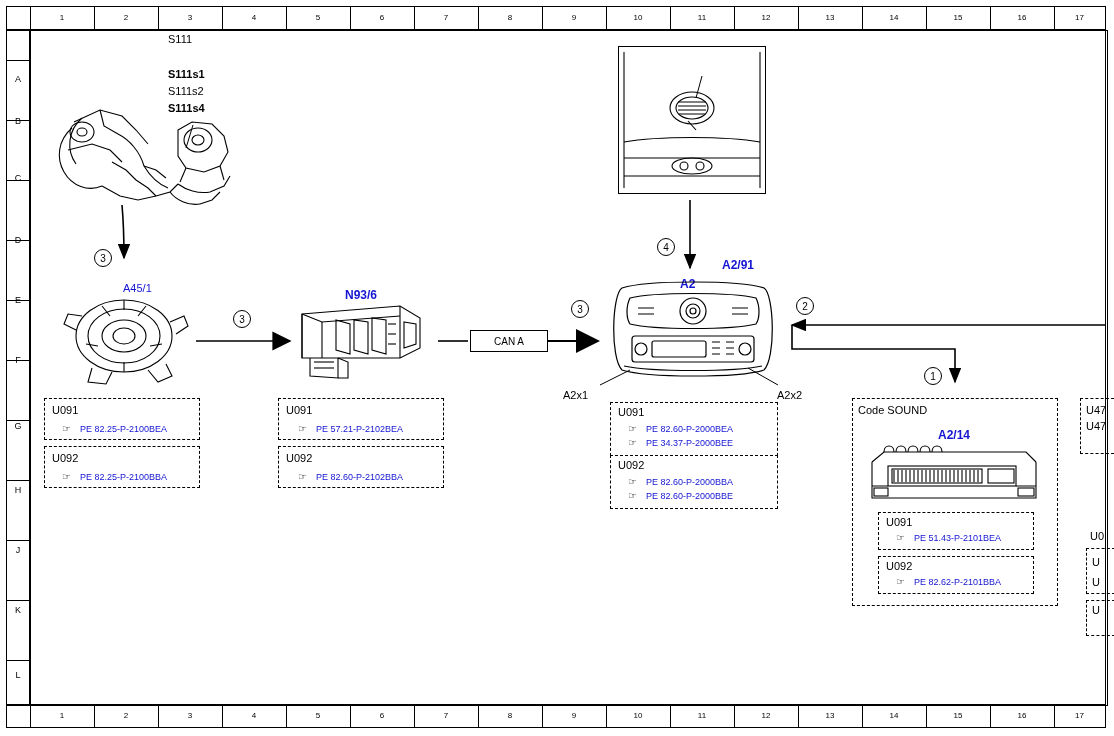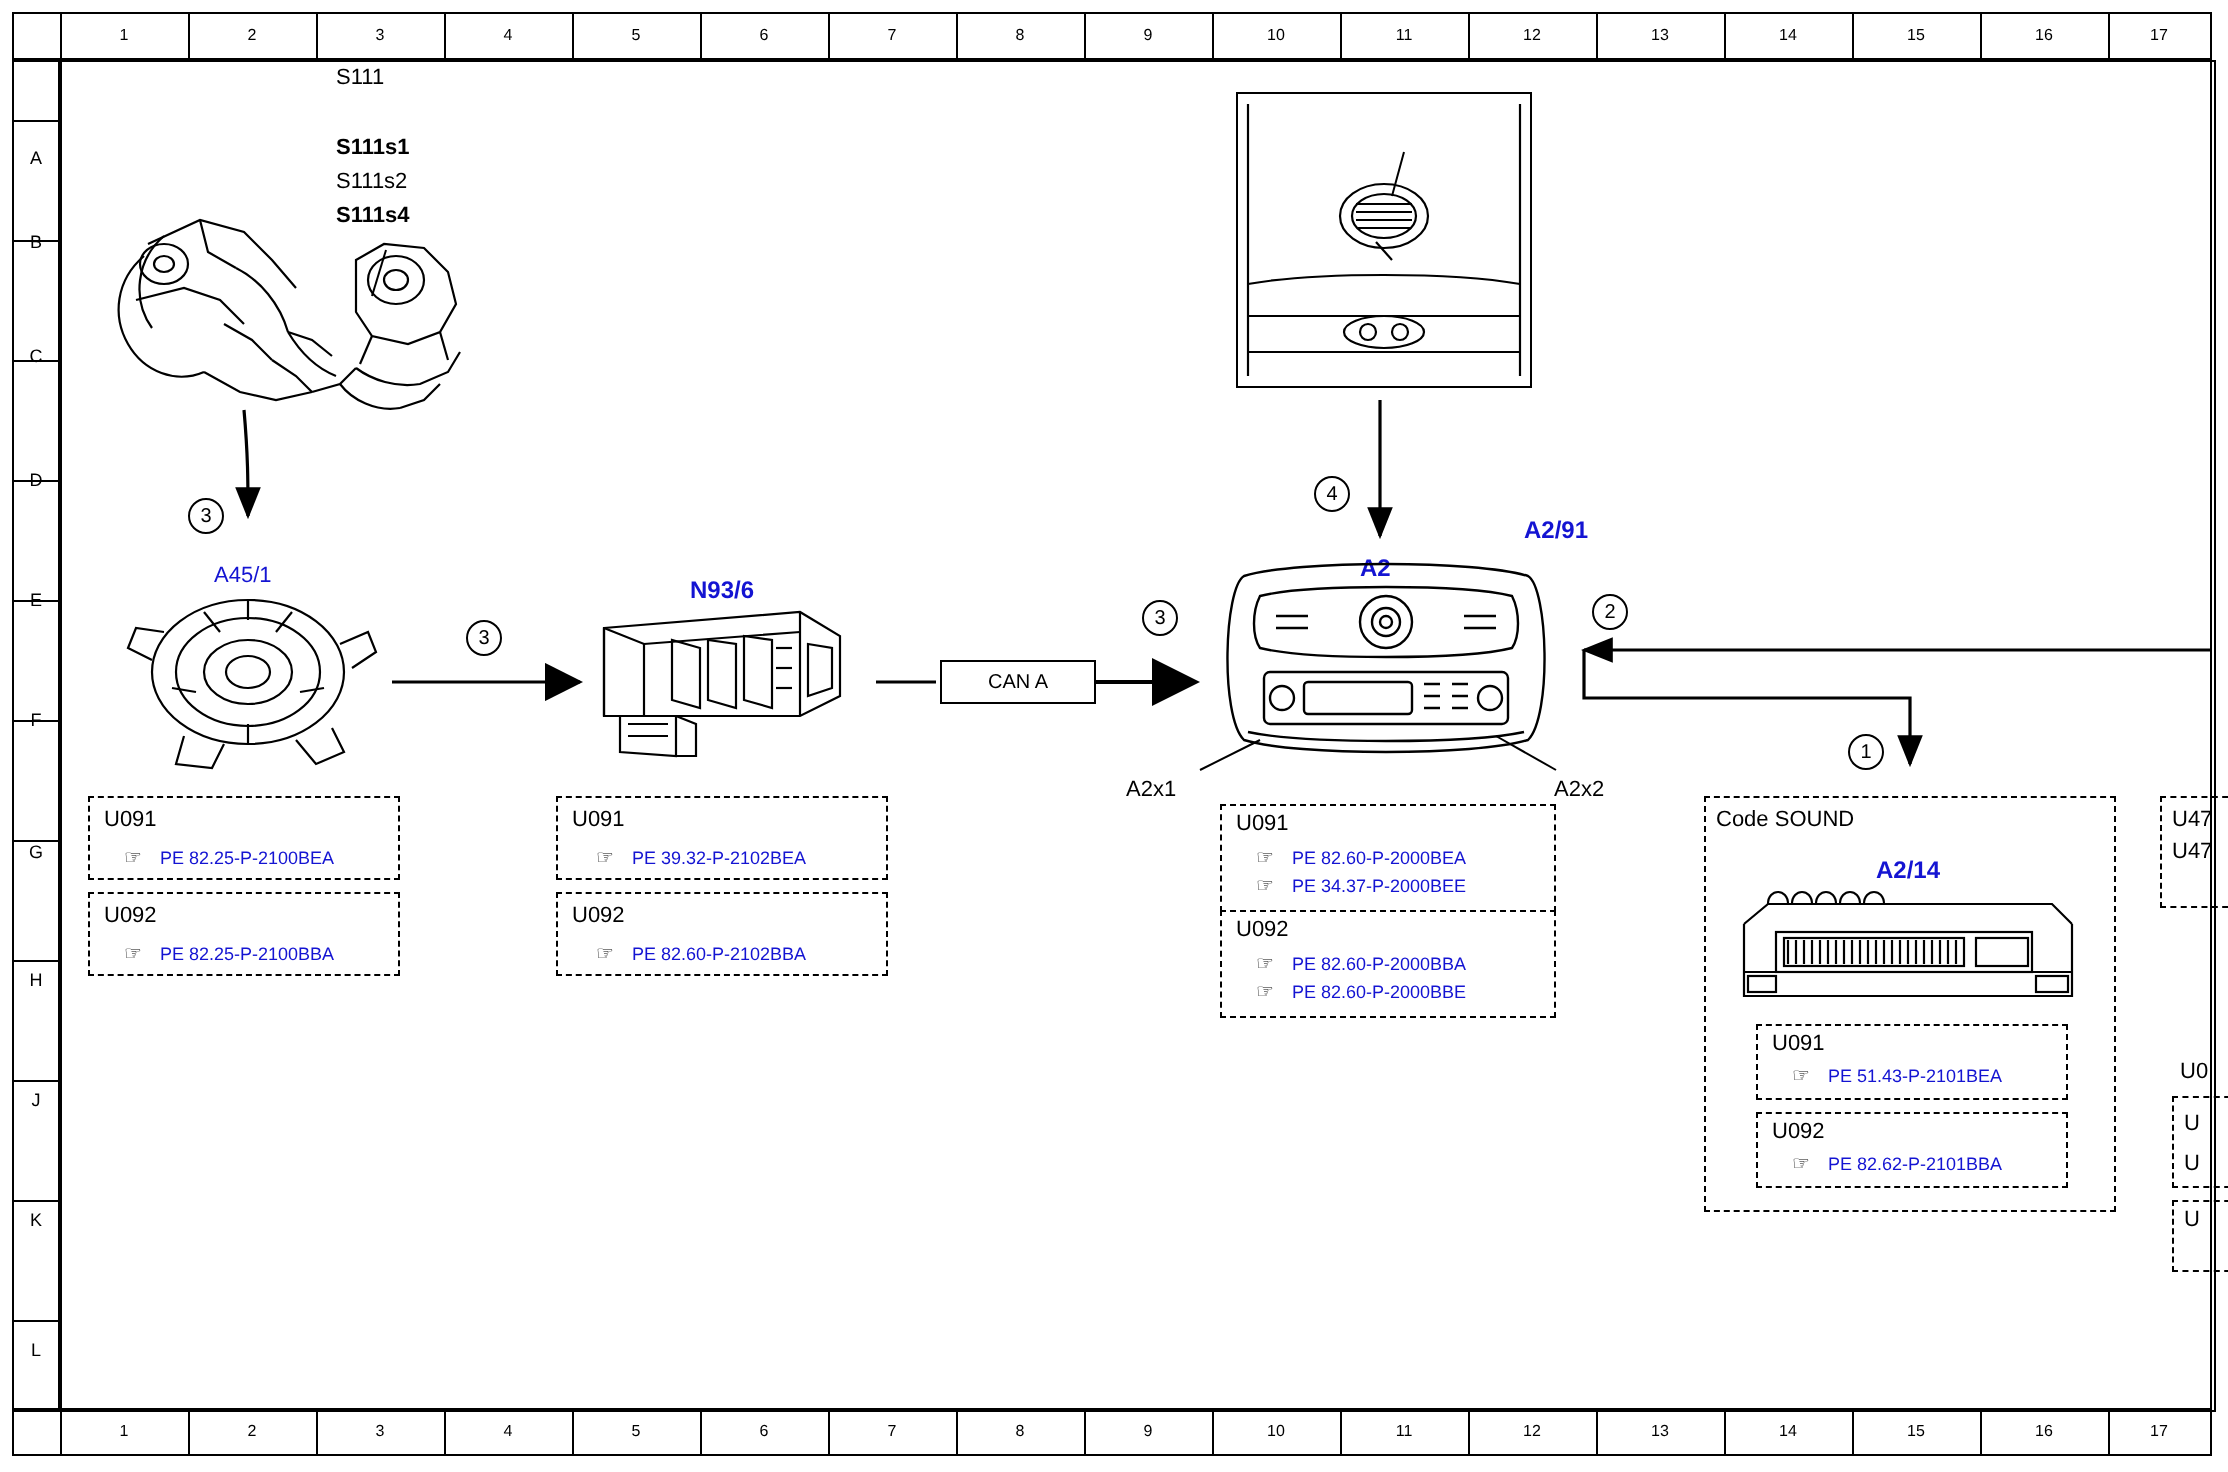--- a/index.html
+++ b/index.html
@@ -186,25 +186,25 @@
 
     <path d="M1105,325 L792,325" stroke="#000" stroke-width="1.6" fill="none" marker-end="url(#ah)"></path>
     <path d="M792,325 L792,349 L955,349 L955,382" stroke="#000" stroke-width="1.6" fill="none" marker-end="url(#ah)"></path>
   </svg>
 
   <div class="t" style="left:168px;top:33px;">S111</div>
   <div class="t bold" style="left:168px;top:68px;">S111s1</div>
   <div class="t" style="left:168px;top:85px;">S111s2</div>
   <div class="t bold" style="left:168px;top:102px;">S111s4</div>
 
-  <div class="t blue" style="left:107px;top:282px;">A45/1</div>
+  <div class="t blue" style="left:123px;top:282px;">A45/1</div>
   <div class="t blue bold" style="left:345px;top:288px;font-size:12px;">N93/6</div>
   <div class="t" style="left:698px;top:64px;">B25/12</div>
   <div class="t blue bold" style="left:680px;top:277px;font-size:12px;">A2</div>
-  <div class="t blue bold" style="left:762px;top:258px;font-size:12px;">A2/91</div>
+  <div class="t blue bold" style="left:722px;top:258px;font-size:12px;">A2/91</div>
   <div class="t" style="left:563px;top:389px;">A2x1</div>
   <div class="t" style="left:777px;top:389px;">A2x2</div>
   <div class="t" style="left:858px;top:404px;">Code SOUND</div>
   <div class="t blue bold" style="left:938px;top:428px;font-size:12px;">A2/14</div>
 
   <div class="canbox" style="left:470px;top:330px;width:78px;height:22px;line-height:22px;">CAN A</div>
 
   <div class="circ" style="left:94px;top:249px;">3</div>
   <div class="circ" style="left:233px;top:310px;">3</div>
   <div class="circ" style="left:571px;top:300px;">3</div>
@@ -341,21 +341,21 @@
   <div class="code-line" style="left:80px;top:424px;">PE 82.25-P-2100BEA</div>
 
   <div class="dbox" style="left:44px;top:446px;width:156px;height:42px;"></div>
   <div class="code-id" style="left:52px;top:452px;">U092</div>
   <div class="hand" style="left:62px;top:471px;">☞</div>
   <div class="code-line" style="left:80px;top:472px;">PE 82.25-P-2100BBA</div>
 
   <div class="dbox" style="left:278px;top:398px;width:166px;height:42px;"></div>
   <div class="code-id" style="left:286px;top:404px;">U091</div>
   <div class="hand" style="left:298px;top:423px;">☞</div>
-  <div class="code-line" style="left:316px;top:424px;">PE 39.32-P-2102BEA</div>
+  <div class="code-line" style="left:316px;top:424px;">PE 57.21-P-2102BEA</div>
 
   <div class="dbox" style="left:278px;top:446px;width:166px;height:42px;"></div>
   <div class="code-id" style="left:286px;top:452px;">U092</div>
   <div class="hand" style="left:298px;top:471px;">☞</div>
   <div class="code-line" style="left:316px;top:472px;">PE 82.60-P-2102BBA</div>
 
   <div class="dbox" style="left:610px;top:402px;width:168px;height:54px;"></div>
   <div class="code-id" style="left:618px;top:406px;">U091</div>
   <div class="hand" style="left:628px;top:423px;">☞</div>
   <div class="code-line" style="left:646px;top:424px;">PE 82.60-P-2000BEA</div>

